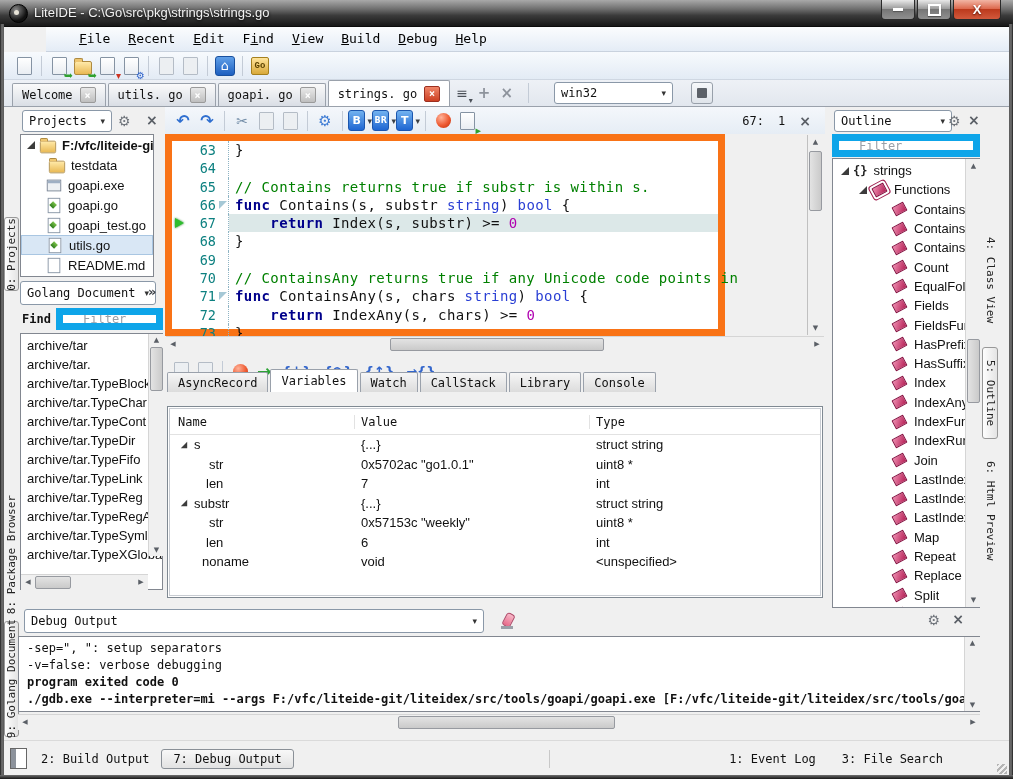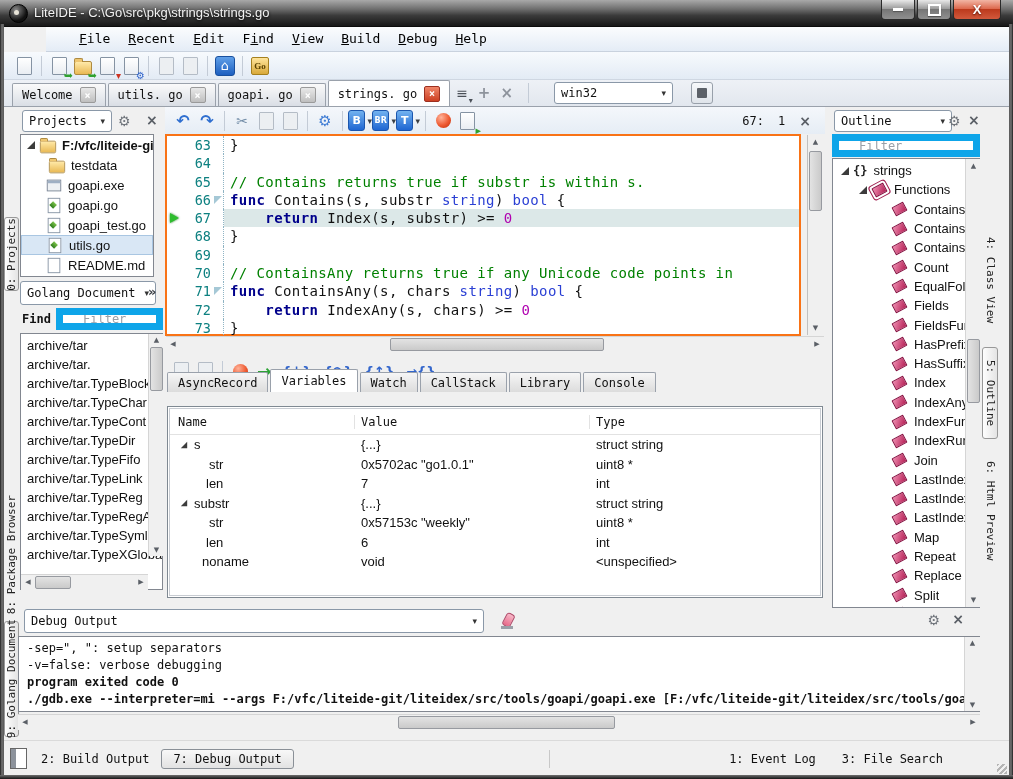--- a/index.html
+++ b/index.html
@@ -35,21 +35,21 @@
   .tbi{position:relative;width:24px;height:24px;display:flex;align-items:center;justify-content:center;}
   .doc{position:relative;width:13px;height:16px;background:linear-gradient(#fff,#e9edf2);border:1px solid #8593a3;border-radius:1px;}
   .doc.dim{background:#eceff2;border-color:#b4bcc6;}
   .ovl{position:absolute;font-family:"DejaVu Sans",sans-serif;font-weight:bold;line-height:1;}
   .ovl.green{color:#2fa12f;font-size:11px;right:-2px;bottom:-3px;}
   .ovl.red{color:#cc3322;font-size:10px;right:-2px;bottom:-3px;}
   .ovl.blue{color:#3366cc;font-size:10px;right:-2px;bottom:-3px;}
   .folder{position:relative;width:16px;height:12px;margin-top:4px;background:linear-gradient(#ffe9a8,#e9b954);border:1px solid #ae8a40;border-radius:2px;}
   .folder::before{content:"";position:absolute;left:-1px;top:-4px;width:7px;height:3px;background:#eec671;border:1px solid #ae8a40;border-bottom:none;border-radius:2px 2px 0 0;}
   .homeicon{width:18px;height:18px;border-radius:3px;background:linear-gradient(#5f9fe8,#1d5fc0);border:1px solid #184f9e;color:#fff;font-size:13px;display:flex;align-items:center;justify-content:center;}
-  .goicon{width:16px;height:16px;border-radius:2px;background:linear-gradient(#ffe49a,#d9a93a);border:1px solid #a5801f;color:#5b4200;font-weight:bold;font-size:9px;display:flex;align-items:center;justify-content:center;font-family:Liberation Serif, serif;}
+  .goicon{width:16px;height:16px;border-radius:2px;background:linear-gradient(#ffe49a,#d9a93a);border:1px solid #a5801f;color:#5b4200;font-weight:bold;font-size:9px;display:flex;align-items:center;justify-content:center;font-family:Liberation Mono, monospace;}
   .glyph{font-family:"DejaVu Sans",sans-serif;}
   .undo,.redo{color:#2f6fd0;font-weight:bold;font-size:16px;}
   .cutg{color:#6f8aa5;font-size:14px;}
   .gearblue{color:#3f7cd4;font-size:15px;}
   .closex{color:#5a5f66;font-weight:bold;font-size:14px;}
   .bbtn{width:20px;height:19px;border-radius:3px;background:linear-gradient(#72b2ef,#1f66d2);border:1px solid #1b56ae;color:#fff;font-weight:bold;font-size:11px;display:flex;align-items:center;justify-content:center;font-family:"DejaVu Sans",sans-serif;}
   .bbtn.br{font-size:8px;} .dda{color:#3a3f46;font-size:9px;margin-left:2px;font-family:"DejaVu Sans",sans-serif;}
   .redcirc{width:15px;height:15px;border-radius:50%;background:radial-gradient(circle at 35% 30%,#ffb39a,#ee5a31 55%,#bb2a05);}
   .garrow{color:#2ca335;font-weight:bold;font-size:17px;font-family:"DejaVu Sans",sans-serif;}
   
@@ -100,21 +100,21 @@
   
   .vsb{position:absolute;width:15px;background:#f0f0f0;border-left:1px solid #d5d5d5;}
   .hsb{position:absolute;height:15px;background:#f0f0f0;border-top:1px solid #d5d5d5;}
   .sbarrow{position:absolute;color:#5a5f66;font-size:7px;font-family:"DejaVu Sans",sans-serif;text-align:center;width:100%;}
   .hsb .sbarrow{width:14px;height:100%;line-height:15px;}
   .sbthumb{position:absolute;background:linear-gradient(90deg,#e3e3e3,#cacaca);border:1px solid #979aa0;border-radius:2px;}
   .hsb .sbthumb{background:linear-gradient(#e3e3e3,#cacaca);}
   
   #edtoolbar{left:165px;top:107px;width:660px;height:27px;background:linear-gradient(#f4f7fb,#e6edf5);display:flex;align-items:center;padding-left:6px;box-sizing:border-box;}
   #edcursor{position:absolute;right:14px;top:0;height:27px;display:flex;align-items:center;gap:14px;font-family:"DejaVu Sans Mono",monospace;font-size:12px;}
-  #codebox{left:165px;top:134px;width:636px;height:202px;background:#fff;border:2px solid #f97316;box-sizing:border-box;font-family:"DejaVu Sans Mono",monospace;font-size:14px;}
+  #codebox{left:165px;top:134px;width:560px;height:202px;background:#fff;border:7px solid #f97316;box-sizing:border-box;font-family:"DejaVu Sans Mono",monospace;font-size:14px;}
   .cl{display:flex;height:18.3px;line-height:18.3px;white-space:pre;}
   .gut{width:56px;flex:none;position:relative;border-right:1px dotted #8fb4c4;display:flex;justify-content:flex-end;align-items:center;}
   .lnum{color:#0d8080;padding-right:12px;font-size:13.5px;}
   .gut.fold::after{content:"";position:absolute;right:1px;top:5px;width:0;height:0;border-top:8px solid #a5c8d6;border-right:8px solid transparent;}
   .gut.arrow::before{content:"";position:absolute;left:3px;top:4px;width:0;height:0;border-left:9px solid #2ebd2e;border-top:5px solid transparent;border-bottom:5px solid transparent;filter:drop-shadow(0 0 1px #1a7d1a);}
   .ltxt{padding-left:6px;letter-spacing:.4px;}
   .cl.cur .ltxt{background:#dce8e8;flex:1;}
   .kw{color:#00008b;font-weight:bold;}
   .ty{color:#2a3fd4;}
   .cmt{color:#008000;}

